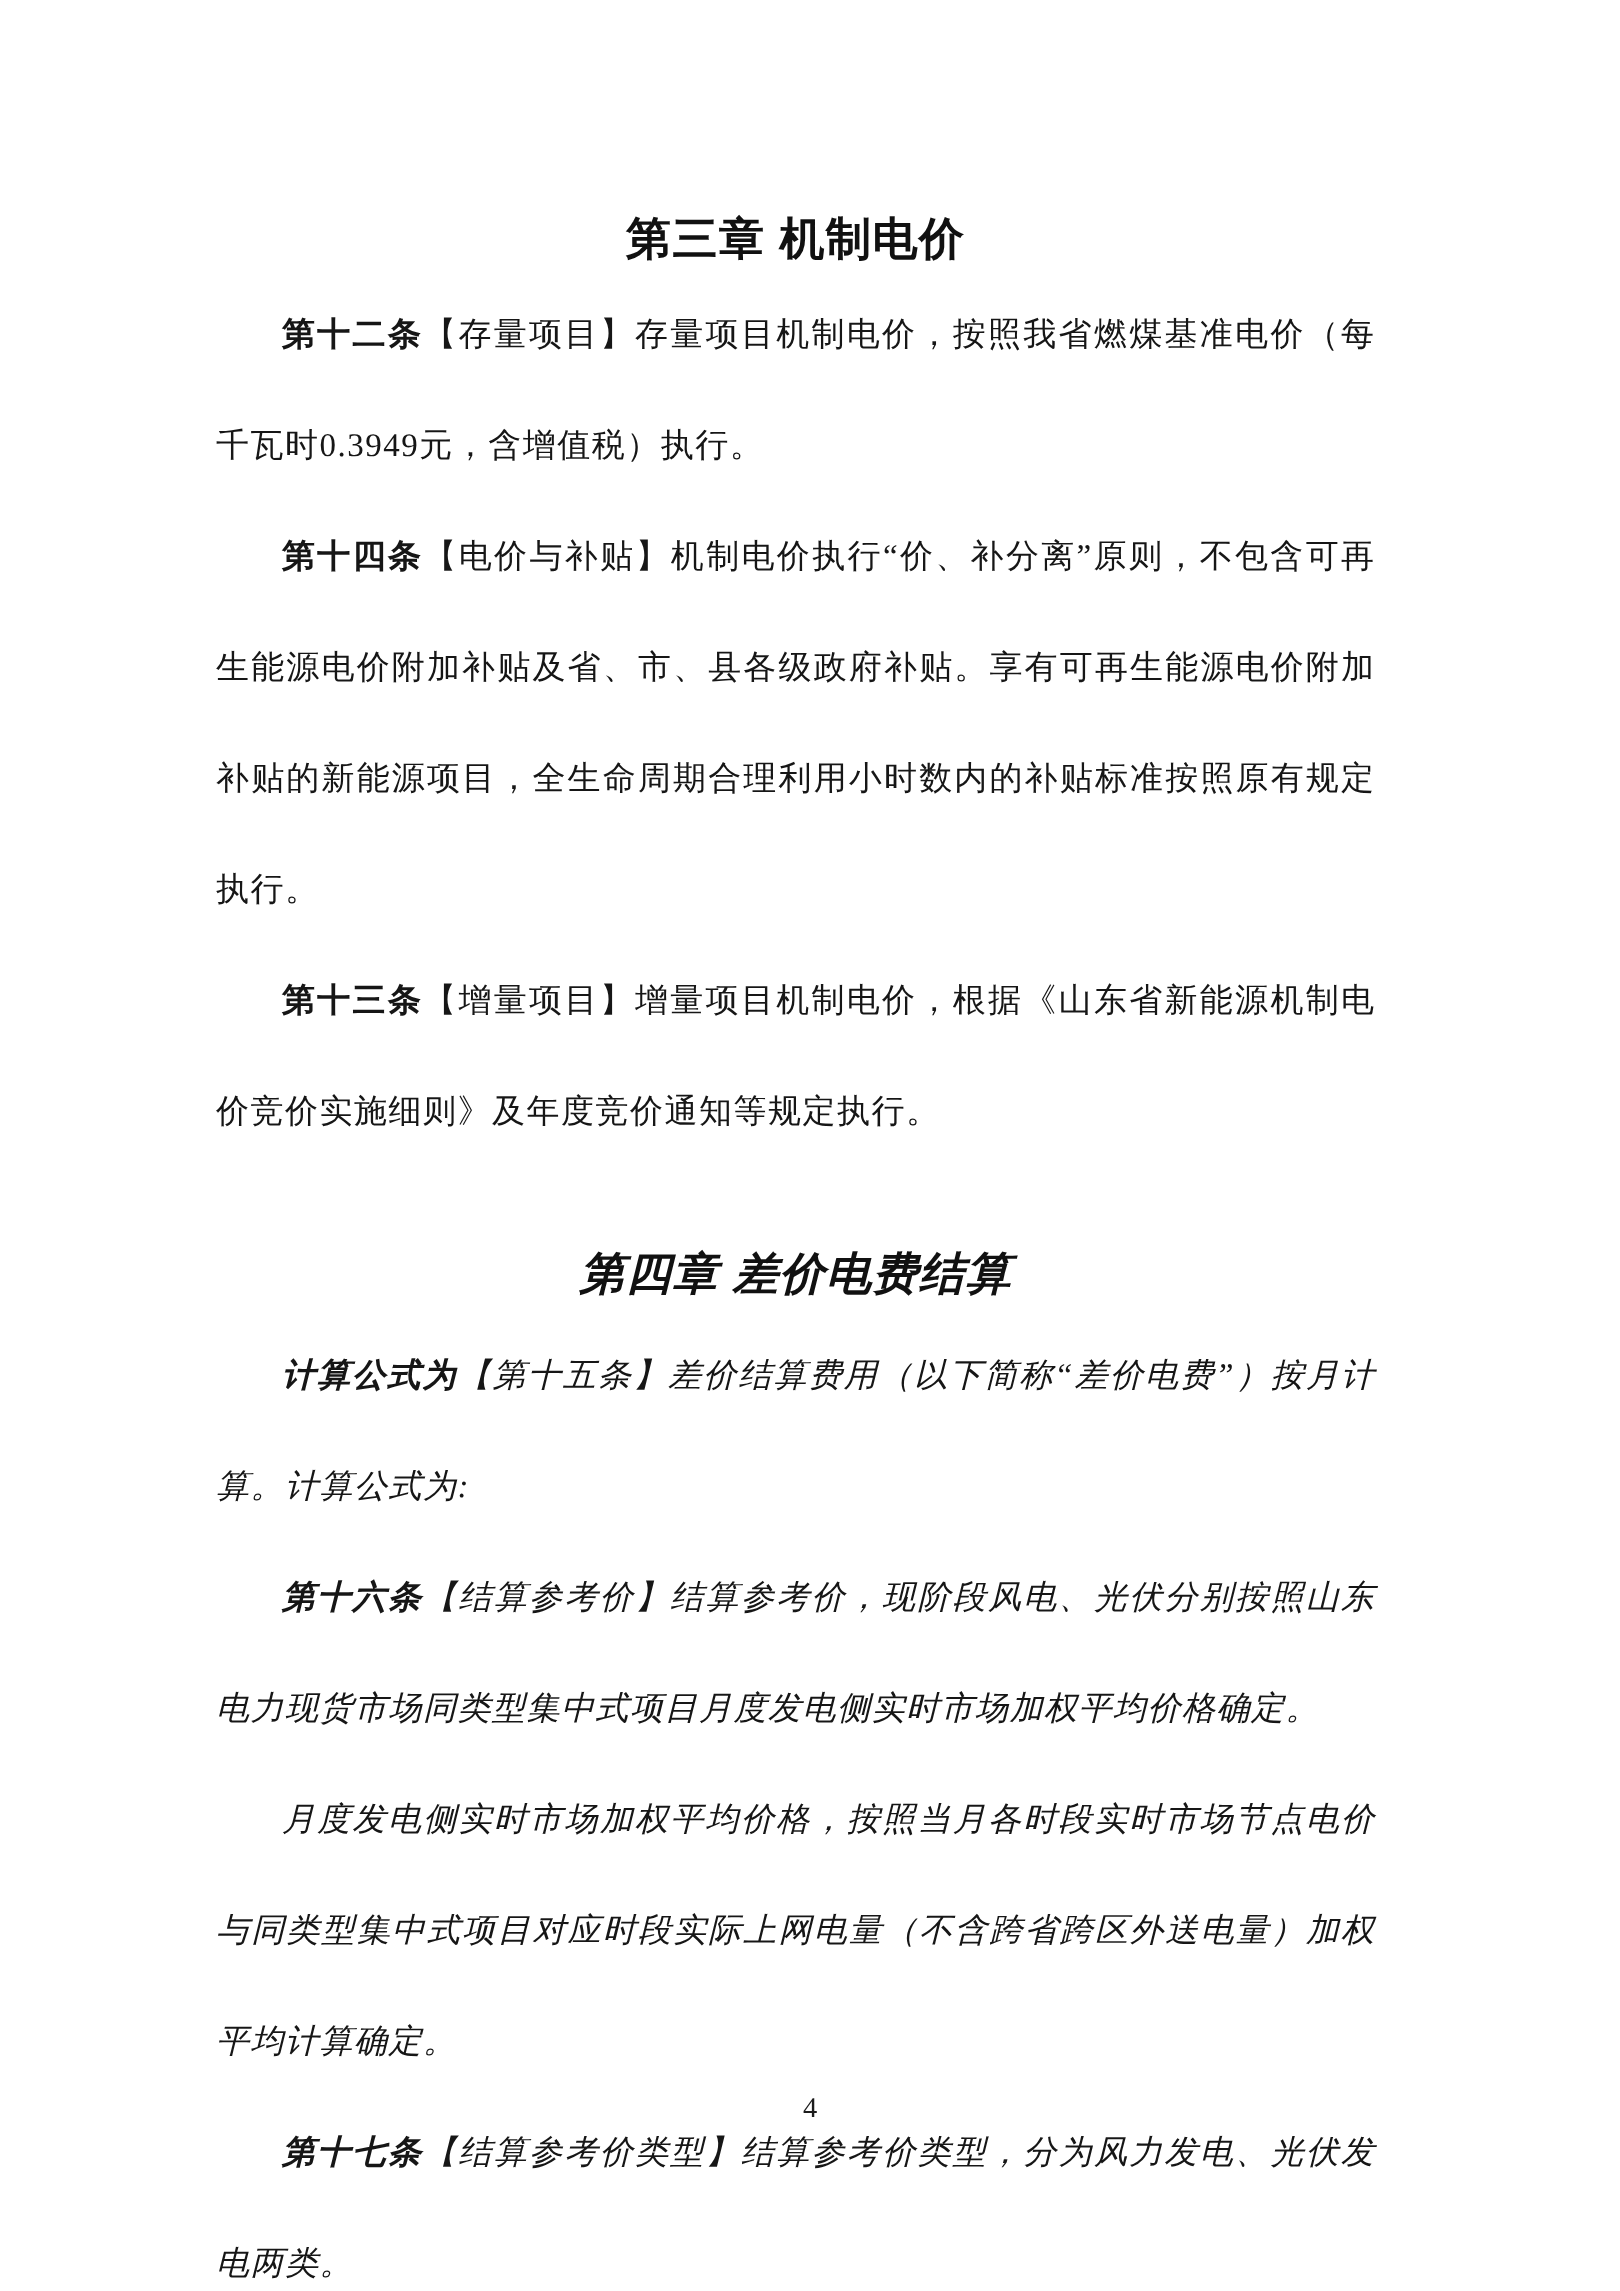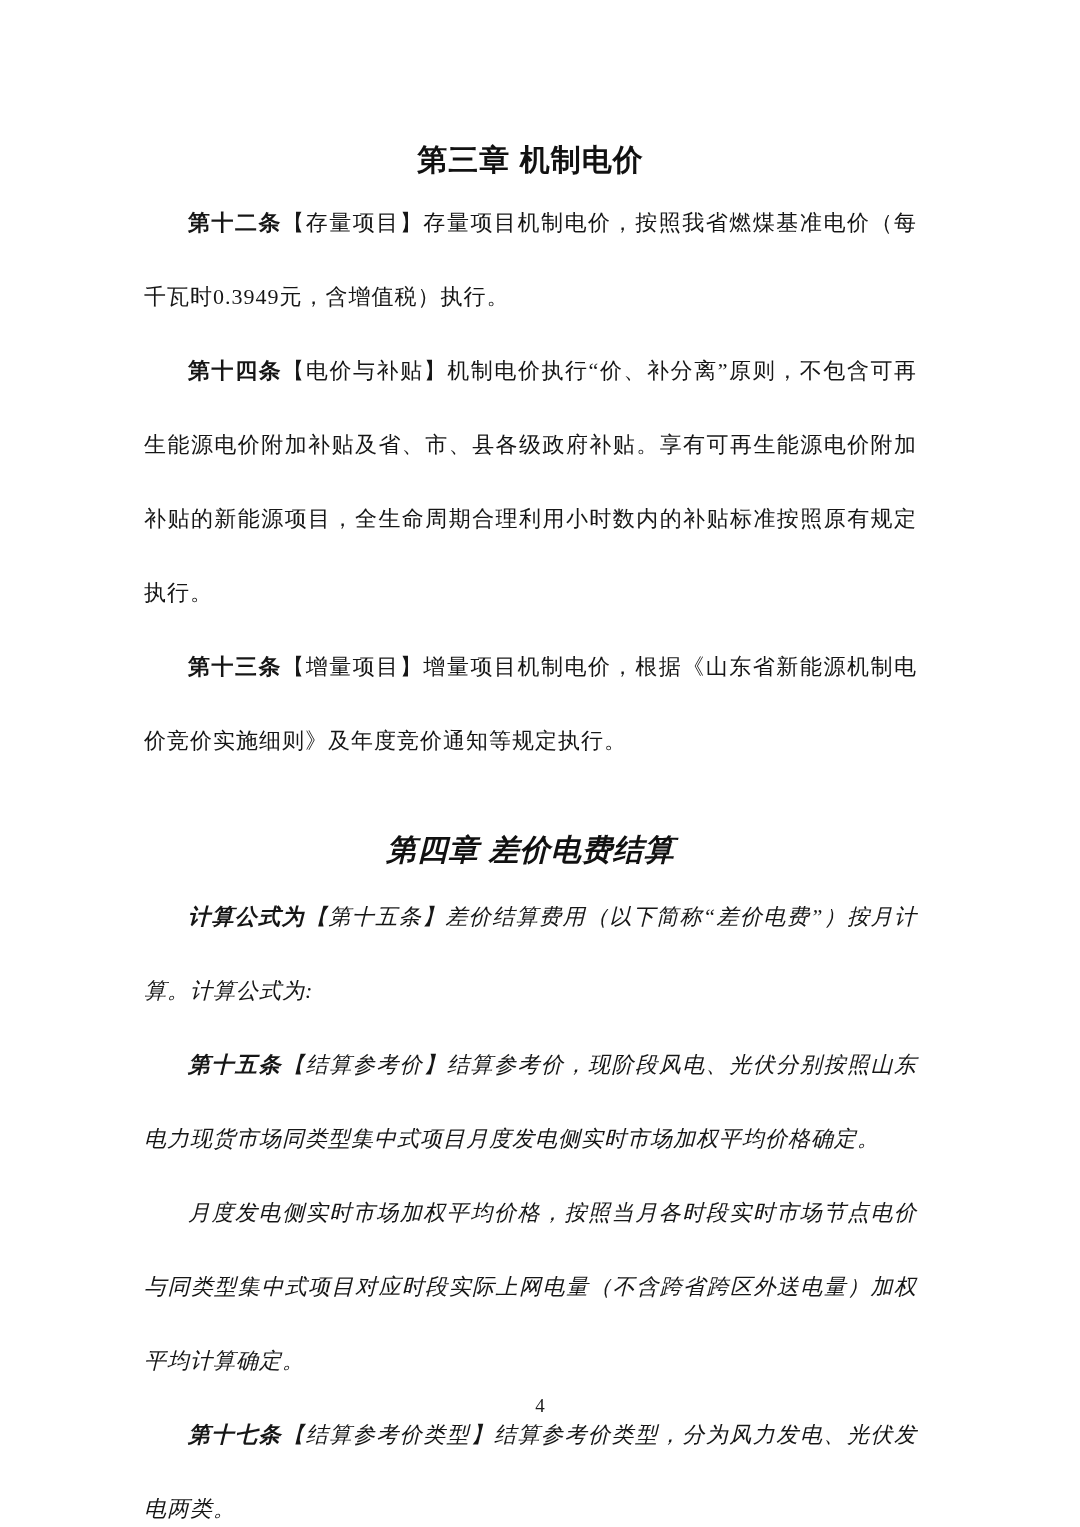--- a/index.html
+++ b/index.html
@@ -70,21 +70,21 @@
 
       <p class="para"><span class="lead">第十三条</span><span class="bracket">【增量项目】</span><span class="body-text">增量项目机制电价，根据《山东省新能源机制电价竞价实施细则》及年度竞价通知等规定执行。</span></p>
     </section>
 
     <section class="section-ch4">
       <h2 class="chapter-title">第四章 差价电费结算</h2>
 
       <p class="para"><span class="lead">计算公式为</span><span class="bracket">【第十五条】</span><span class="body-text">差价结算费用（以下简称“差价电费”）按月计算。计算公式为:</span></p>
 
 
-      <p class="para"><span class="lead">第十五条</span><span class="bracket">【结算参考价】</span><span class="body-text">结算参考价，现阶段风电、光伏分别按照山东电力现货市场同类型集中式项目月度发电侧实时市场加权平均价格确定。</span></p>
+      <p class="para"><span class="lead">第十六条</span><span class="bracket">【结算参考价】</span><span class="body-text">结算参考价，现阶段风电、光伏分别按照山东电力现货市场同类型集中式项目月度发电侧实时市场加权平均价格确定。</span></p>
 
       <p class="para"><span class="body-text">月度发电侧实时市场加权平均价格，按照当月各时段实时市场节点电价与同类型集中式项目对应时段实际上网电量（不含跨省跨区外送电量）加权平均计算确定。</span></p>
 
       <p class="para"><span class="lead">第十七条</span><span class="bracket">【结算参考价类型】</span><span class="body-text">结算参考价类型，分为风力发电、光伏发电两类。</span></p>
     </section>
 
   </div>
 
   <div class="page-number">4</div>
 </div>

